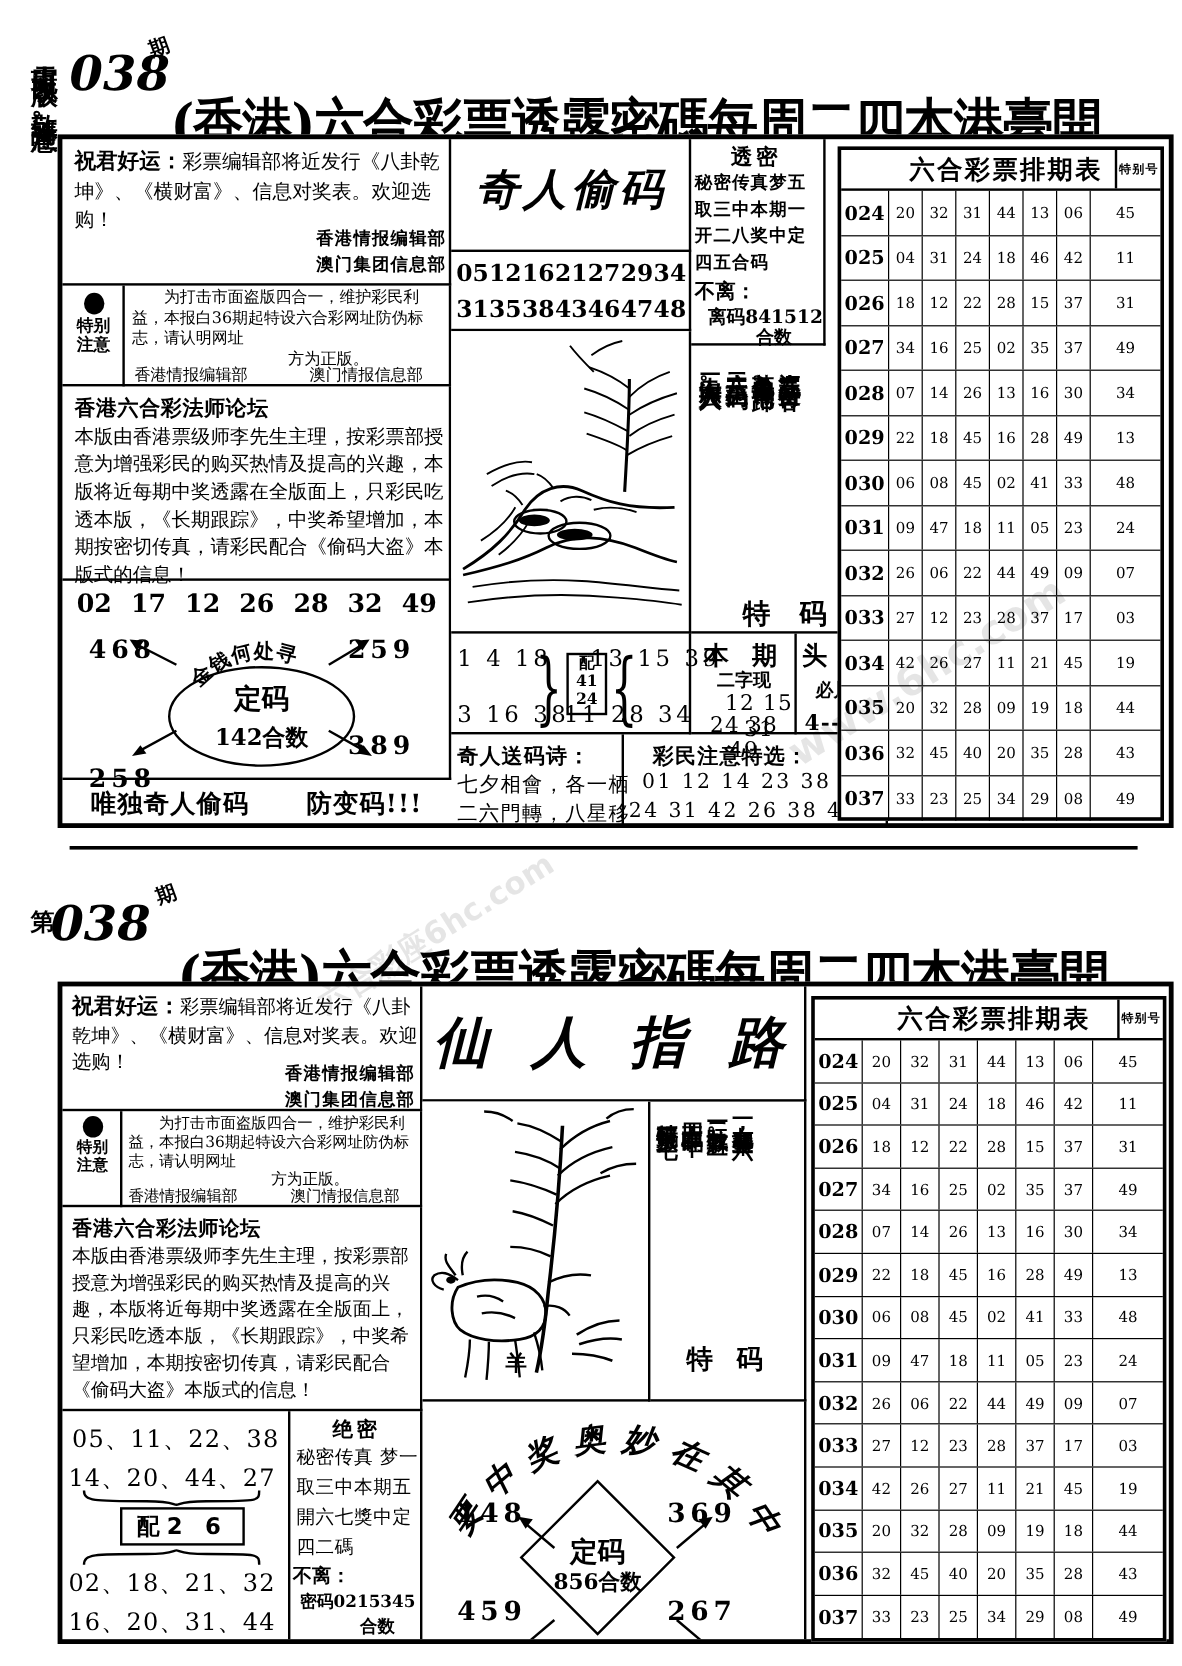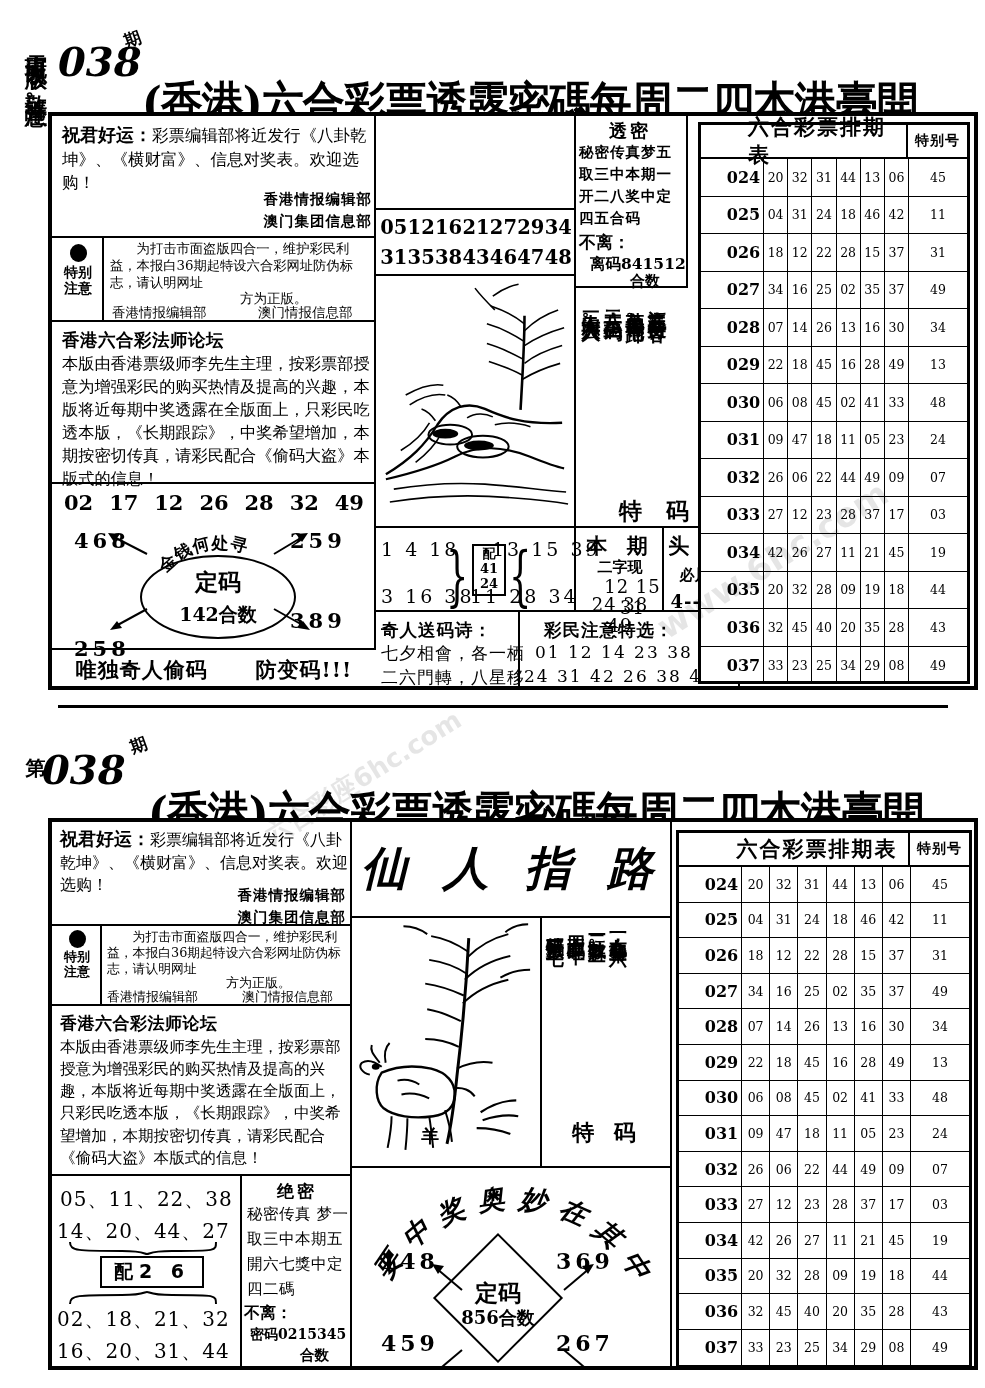--- a/index.html
+++ b/index.html
@@ -171,24 +171,24 @@
 
   
   .sched { position:absolute; border:3px solid #000; background:#fff; }
   .sched-head { display:flex; border-bottom:2px solid #000; height:34px; }
   .sched-head .h1 {
     flex:1; display:flex; align-items:center; justify-content:center;
     font-family:"DejaVu Serif", serif; font-weight:700; font-size:21px;
     letter-spacing:2px; border-right:2px solid #000;margin-left:47px;
   }
   .sched-head .h2 {
-    width:59px; display:flex; align-items:center; justify-content:center;
-    font-family:"DejaVu Serif", serif; font-weight:700; font-size:14px; letter-spacing:1px;
-  }
-  .srow { display:flex; border-bottom:1px solid #000;padding-left:23px; }
+    width:36px; display:flex; align-items:center; justify-content:center;
+    font-family:"DejaVu Serif", serif; font-weight:700; font-size:10px; letter-spacing:1px;
+  }
+  .srow { display:flex; border-bottom:1px solid #000; }
   .srow:last-child { border-bottom:none; }
   .srow .iss {
     width:40px; border-right:1px solid #000;
     display:flex; align-items:center; justify-content:center;
     font-family:"DejaVu Serif", serif; font-weight:700; font-size:16px;
   }
   .srow .n {
     flex:1; border-right:1px solid #000;
     display:flex; align-items:center; justify-content:center;
     font-family:"DejaVu Serif", serif; font-size:12.5px;
@@ -311,20 +311,21 @@
     <line x1="222" y1="125" x2="254" y2="143" stroke="#000" stroke-width="2"></line>
     <polygon points="258,146 246,144 251,137" fill="#000"></polygon>
   </svg>
 
   <div class="bottom-slogan" style="left:52px;top:656px;width:324px;">
     <span>唯独奇人偷码</span>
     <span>防变码!!!</span>
   </div>
 
   <div class="bx" style="left:376px;top:116px;width:200px;height:94px;border-width:0 2px 2px 0;"></div>
+  <div class="brush-title" style="left:376px;top:134px;width:200px;font-size:36px;letter-spacing:4px;">奇人偷码</div>
 
   <div class="bx" style="left:376px;top:210px;width:200px;height:66px;border-width:0 2px 2px 0;"></div>
   <div class="mid-nums" style="left:380px;top:216px;width:192px;">
     <span>05</span>
     <span>12</span>
     <span>16</span>
     <span>21</span>
     <span>27</span>
     <span>29</span>
     <span>34</span>

